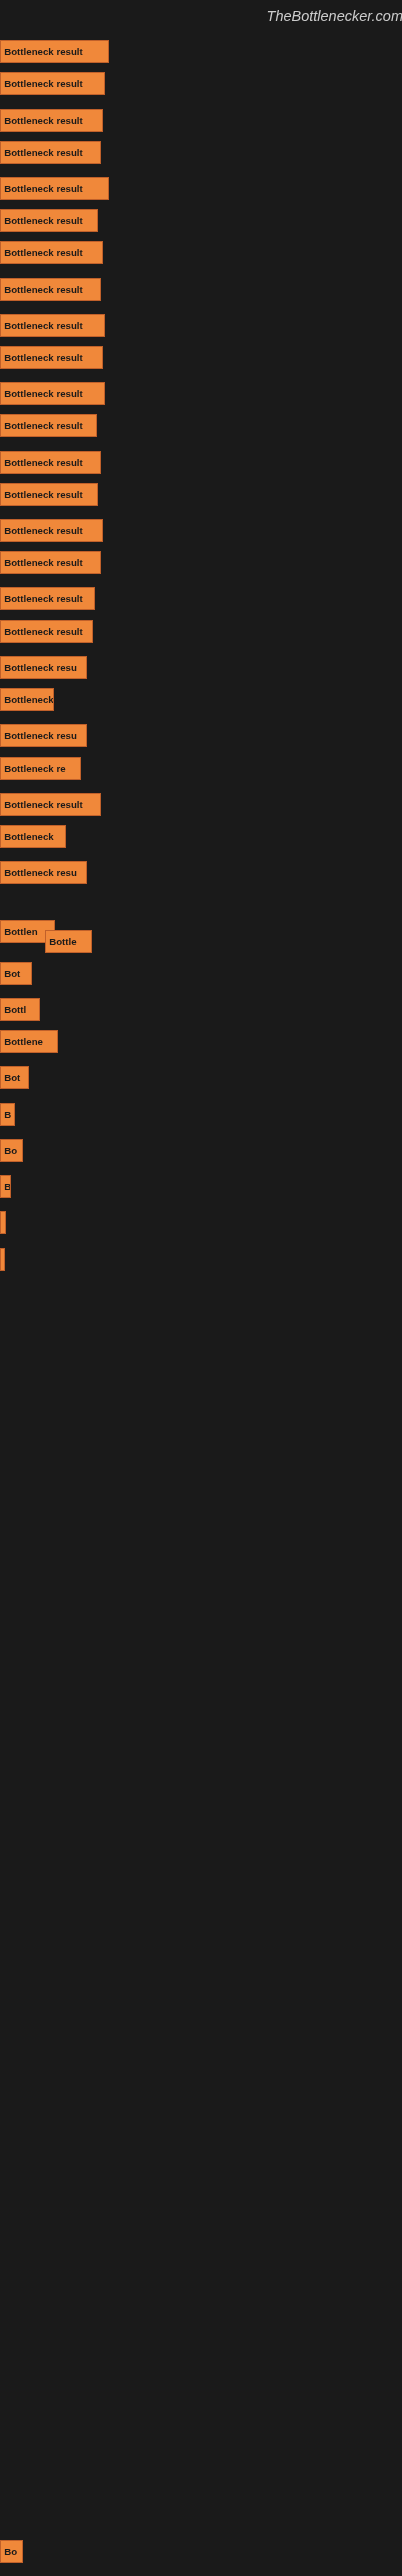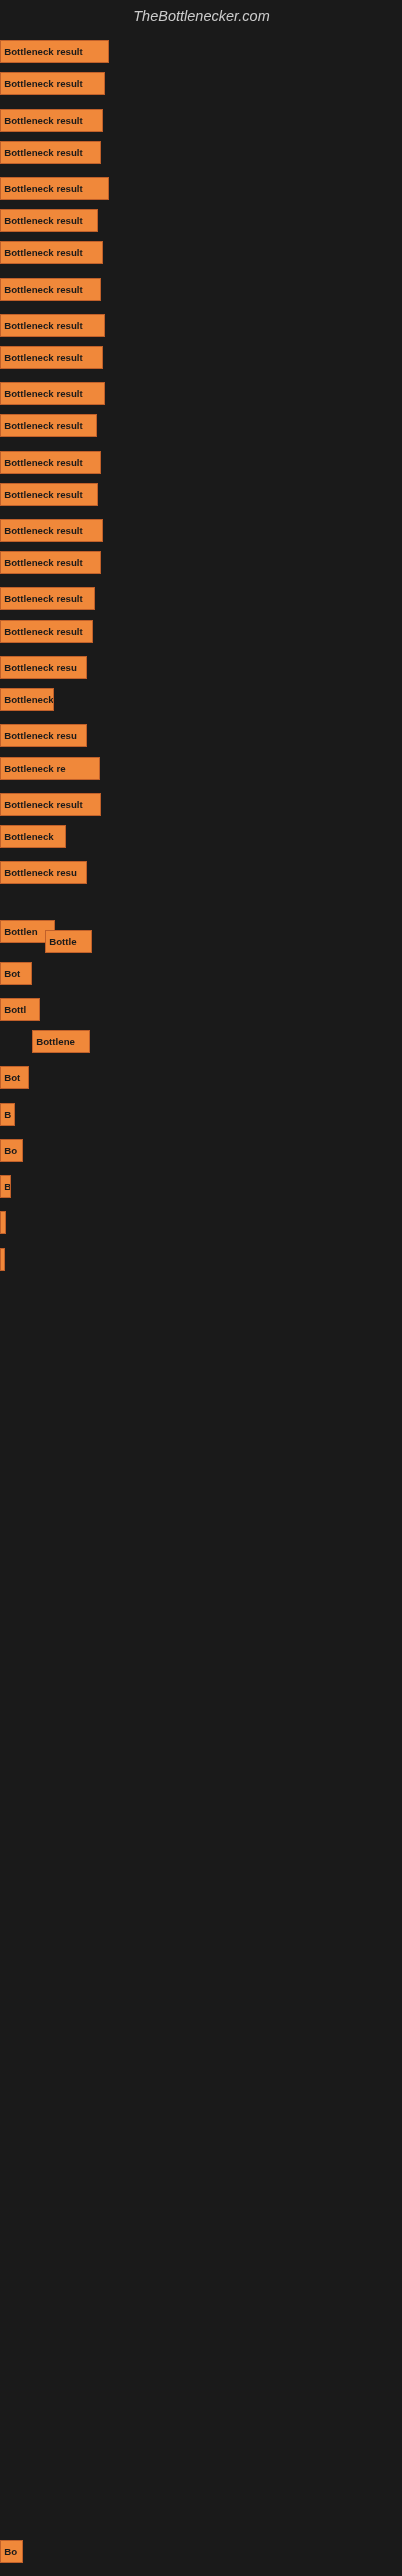--- a/index.html
+++ b/index.html
@@ -10,21 +10,21 @@
 
     body {
       width: 403px;
       min-height: 2576px;
       background-color: #1a1a1a;
       font-family: Arial, sans-serif;
       position: relative;
     }
 
     .site-title {
-      text-align: center;
+      text-align: right;
       color: #cccccc;
       font-size: 14.5px;
       padding: 8px 0 4px 0;
       font-style: italic;
     }
 
     .chart-container {
       position: relative;
       width: 403px;
       height: 2536px;
@@ -161,21 +161,21 @@
       <div class="bar-rect" style="width: 54px;">
         <span class="bar-label">Bottleneck r</span>
       </div>
     </div>
     <div class="bar-item" style="top: 696px;">
       <div class="bar-rect" style="width: 87px;">
         <span class="bar-label">Bottleneck resu</span>
       </div>
     </div>
     <div class="bar-item" style="top: 729px;">
-      <div class="bar-rect" style="width: 100px;">
+      <div class="bar-rect" style="width: 81px;">
         <span class="bar-label">Bottleneck re</span>
       </div>
     </div>
     <div class="bar-item" style="top: 765px;">
       <div class="bar-rect" style="width: 101px;">
         <span class="bar-label">Bottleneck result</span>
       </div>
     </div>
     <div class="bar-item" style="top: 797px;">
       <div class="bar-rect" style="width: 66px;">
@@ -201,21 +201,21 @@
       <div class="bar-rect" style="width: 32px;">
         <span class="bar-label">Bot</span>
       </div>
     </div>
     <div class="bar-item" style="top: 970px;">
       <div class="bar-rect" style="width: 40px;">
         <span class="bar-label">Bottl</span>
       </div>
     </div>
     <div class="bar-item" style="top: 1002px;">
-      <div class="bar-rect" style="width: 58px; margin-left: 32px;">
+      <div class="bar-rect" style="width: 58px;">
         <span class="bar-label">Bottlene</span>
       </div>
     </div>
     <div class="bar-item" style="top: 1038px;">
       <div class="bar-rect" style="width: 29px;">
         <span class="bar-label">Bot</span>
       </div>
     </div>
     <div class="bar-item" style="top: 1075px;">
       <div class="bar-rect" style="width: 14.5px;">

